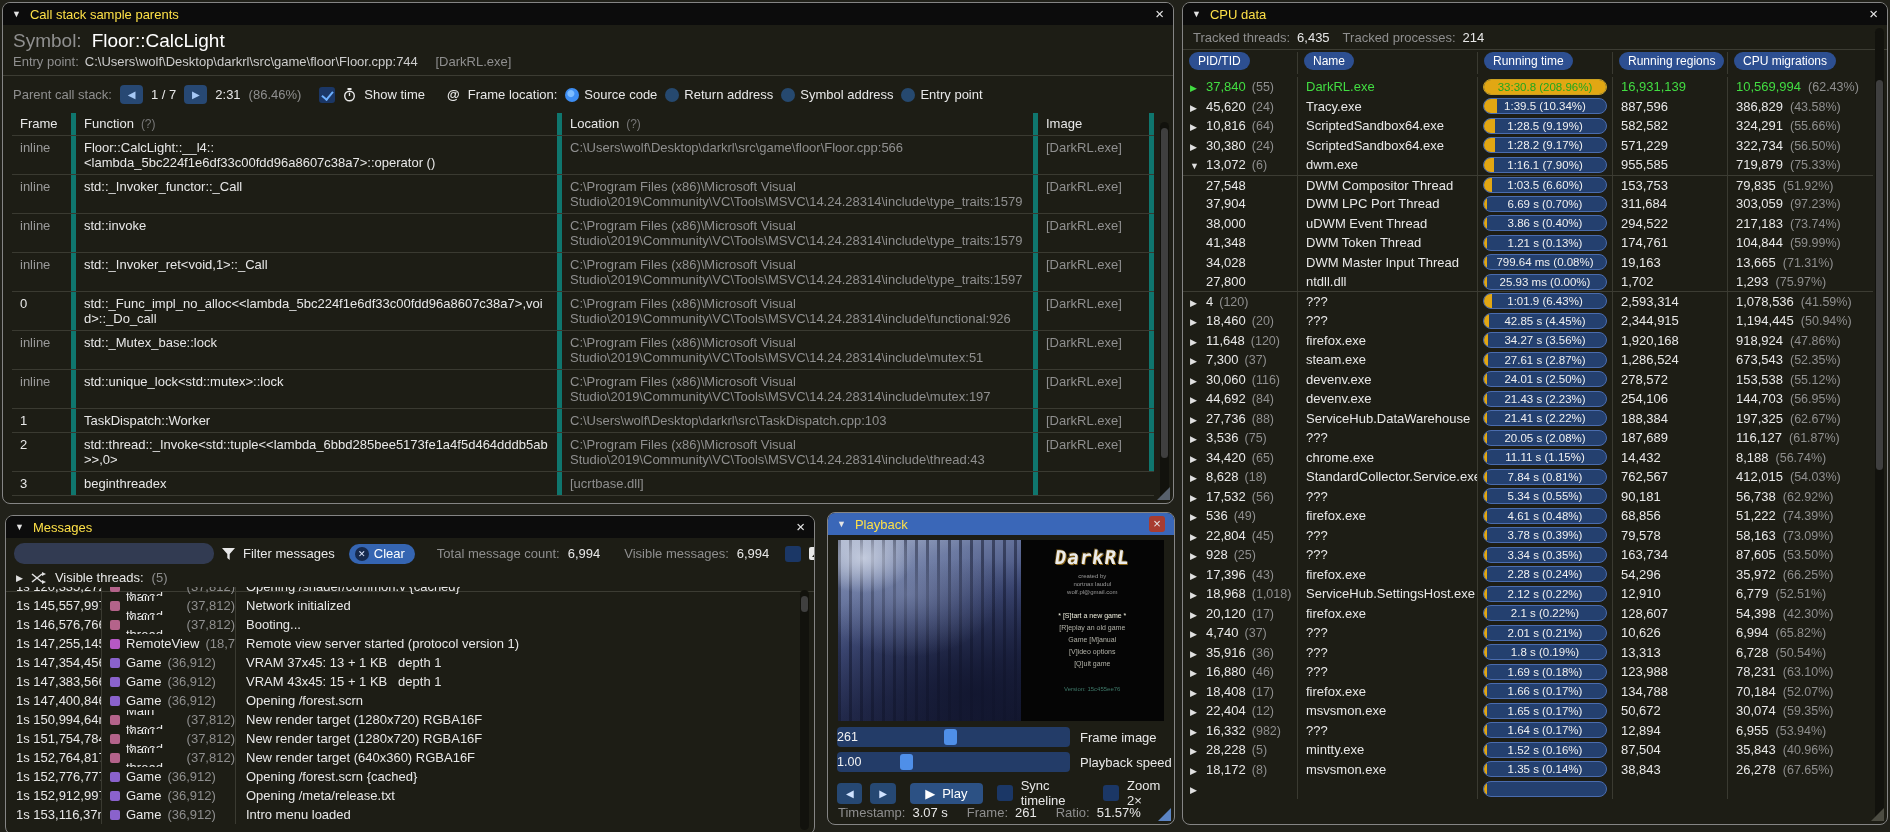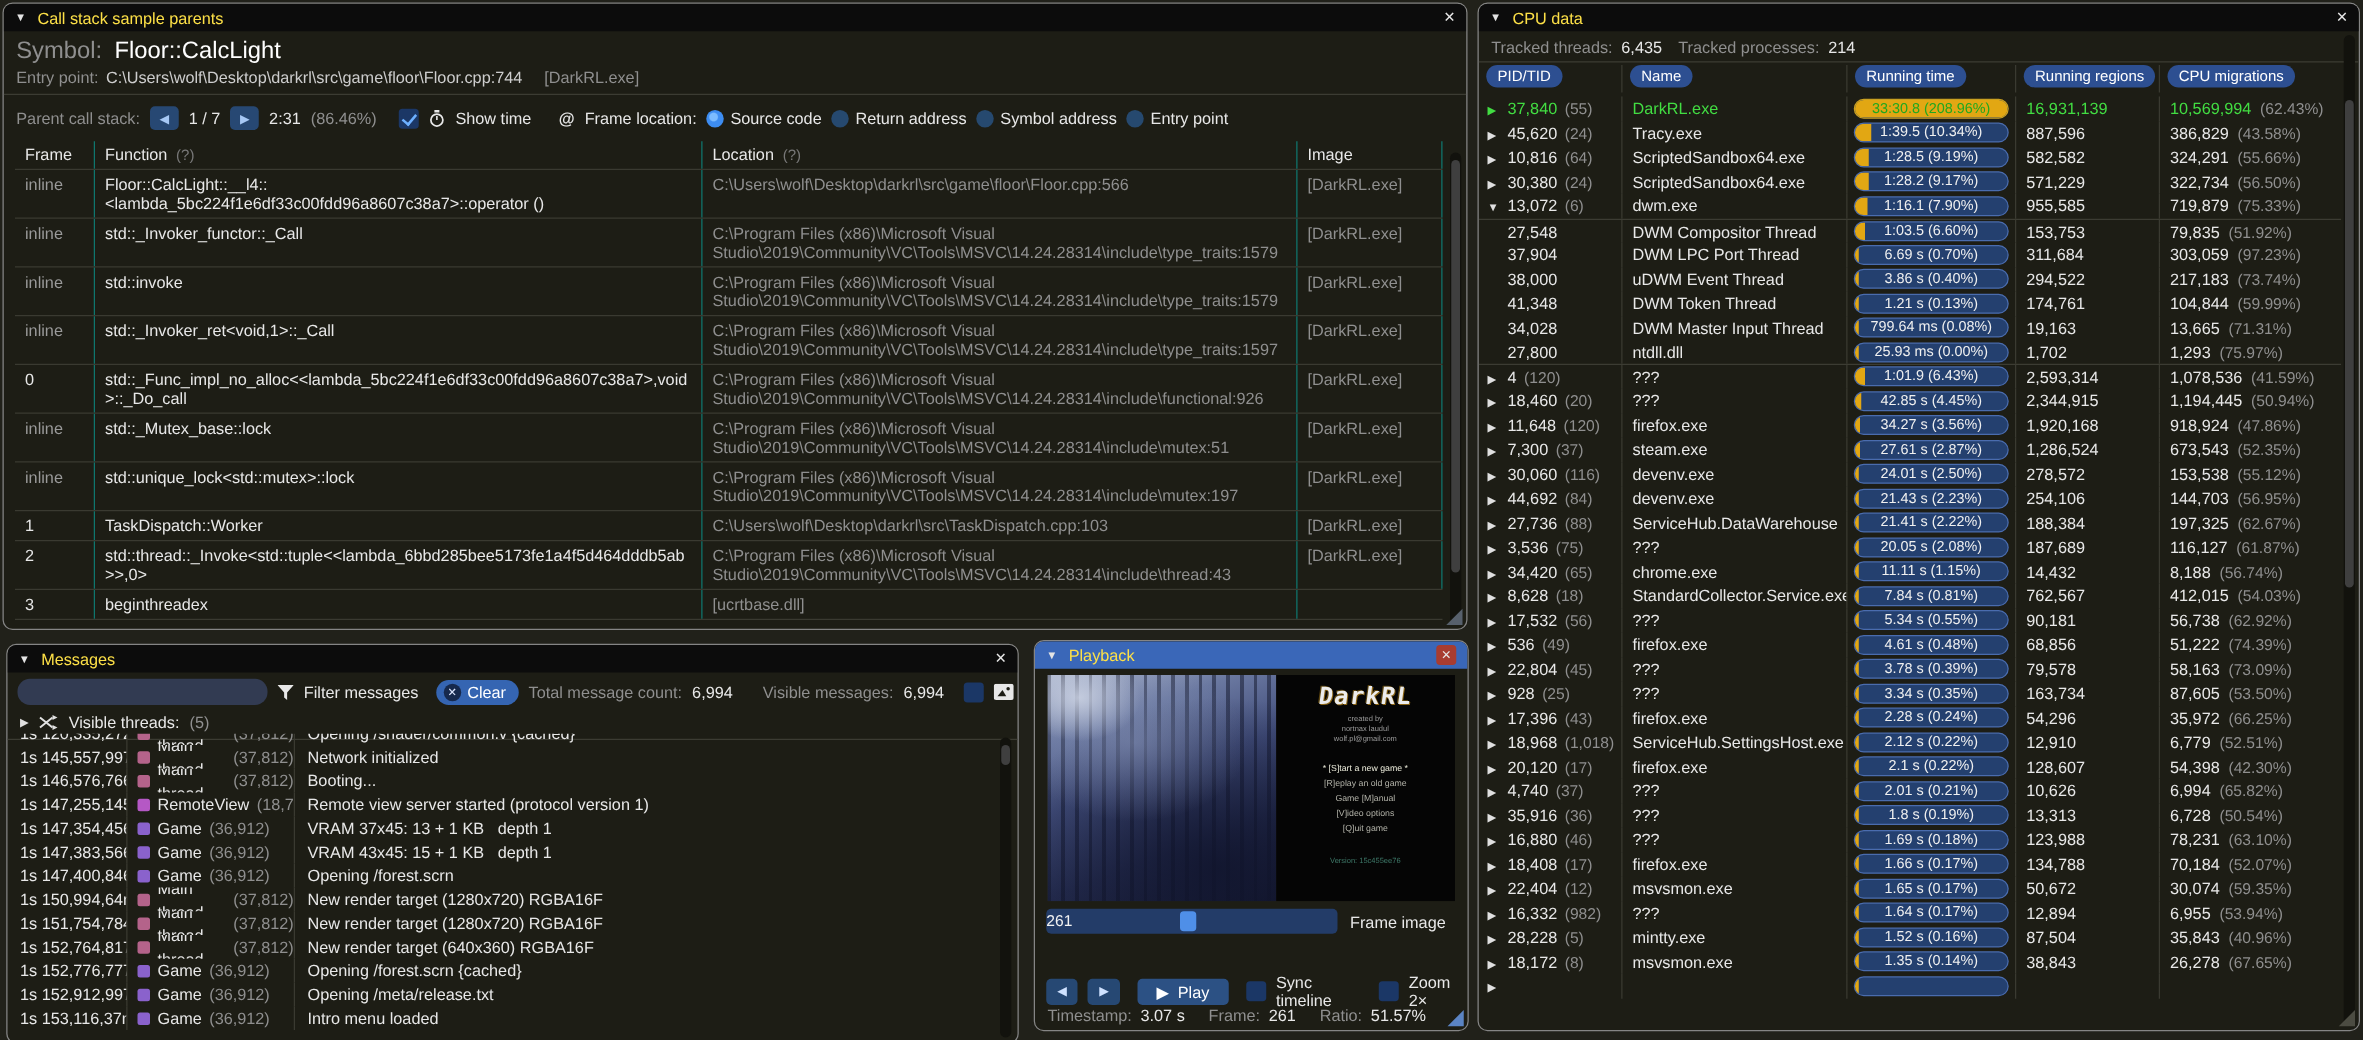--- a/index.html
+++ b/index.html
@@ -25,21 +25,21 @@
 .navbtn{width:23px;height:19px;background:#274873;border-radius:4px;color:#a6c8f5;font-size:10px;display:flex;align-items:center;justify-content:center;cursor:pointer}
 .chk{width:16px;height:16px;background:#1b3766;border-radius:3px;position:relative;flex:none;cursor:pointer}
 .chk.on::after{content:"";position:absolute;left:5px;top:2px;width:5px;height:9px;border:solid #6db0ff;border-width:0 2px 2px 0;transform:rotate(40deg)}
 .radio{width:14px;height:14px;border-radius:50%;background:#26496f;flex:none;cursor:pointer}
 .radio.on{background:radial-gradient(circle at 42% 40%,#7cbcff 0 3px,#3d8df2 4px)}
 .rlbl{margin-left:-3px}
 .cs-table{margin:3px 9px 0;width:1142px}
 .cs-h,.cs-row{display:grid;grid-template-columns:64px 486px 476px auto}
 .cs-row{border-bottom:1px solid #3a3a31}
 .cs-h{border-bottom:1px solid #3a3a31}
-.cs-c{border-right:1px solid #0f766e;padding:4px 8px;line-height:15px}
+.cs-c{border-right:5px solid #0f766e;padding:4px 8px;line-height:15px}
 .cs-h .cs-c{color:#e8e8e8;padding:3px 8px}
 .cs-frame{color:#9a9a9a}
 .cs-frame.num{color:#e8e8e8}
 .cs-func{color:#e8e8e8;overflow-wrap:anywhere}
 .cs-loc,.cs-img{color:#8f8f8f;overflow-wrap:anywhere}
 .help{color:#777;margin-left:7px;font-size:12px}
 
 .vsb{position:absolute;width:9px;background:#12120d;border-radius:5px}
 .vsb .th{position:absolute;left:1px;right:1px;background:#3f3f3f;border-radius:4px}
 .grip{position:absolute;right:3px;bottom:3px;width:0;height:0;border-left:13px solid transparent}
@@ -235,21 +235,21 @@
   <div class="mctl">
     <span class="finput"></span>
     <svg class="icon-svg" width="13" height="12" viewBox="0 0 13 12">
         <polygon points="0,0 13,0 7.7,6 7.7,12 5.3,10 5.3,6" fill="#e8e8e8"></polygon>
       </svg>
     <span>Filter messages</span>
     <span class="clearbtn" style="margin-left:6px">
         <span class="ci">✕</span>
         <span>Clear</span>
       </span>
-    <span class="lbl" style="">Total message count:</span>
+    <span class="lbl" style="margin-left:14px">Total message count:</span>
     <span>6,994</span>
     <span class="lbl" style="margin-left:16px">Visible messages:</span>
     <span>6,994</span>
     <span class="chk" style="margin-left:8px"></span>
     <svg class="icon-svg" width="16" height="13" viewBox="0 0 16 13">
         <rect x="0" y="0" width="16" height="13" rx="2" fill="#e8e8e8"></rect>
         <polygon points="3,10 7,5 10,10" fill="#1d1d15"></polygon>
         <circle cx="11.5" cy="4" r="1.4" fill="#1d1d15"></circle>
       </svg>
 
@@ -412,20 +412,24 @@
         <div>Game [M]anual</div>
         <div>[V]ideo options</div>
         <div>[Q]uit game</div>
       </div>
       <div class="ver">Version: 15c455ee76</div>
     </div>
   </div>
   <div class="srow" style="top:214px">
     <span class="slider"><span class="grab" style="left:46%"></span><span class="stxt">261</span></span>
     <span>Frame image</span>
+  </div>
+  <div class="srow" style="top:239px">
+    <span class="slider"><span class="grab" style="left:27%"></span><span class="stxt">1.00</span></span>
+    <span>Playback speed</span>
   </div>
   <div class="srow" style="top:265px;gap:8px">
     <span class="pbtn sm">◀</span>
     <span class="pbtn sm">▶</span>
     <span class="pbtn play" style="margin-left:6px">
         <span>▶</span>
         <span>Play</span>
       </span>
     <span class="chk" style="margin-left:6px"></span>
     <span>Sync timeline</span>

